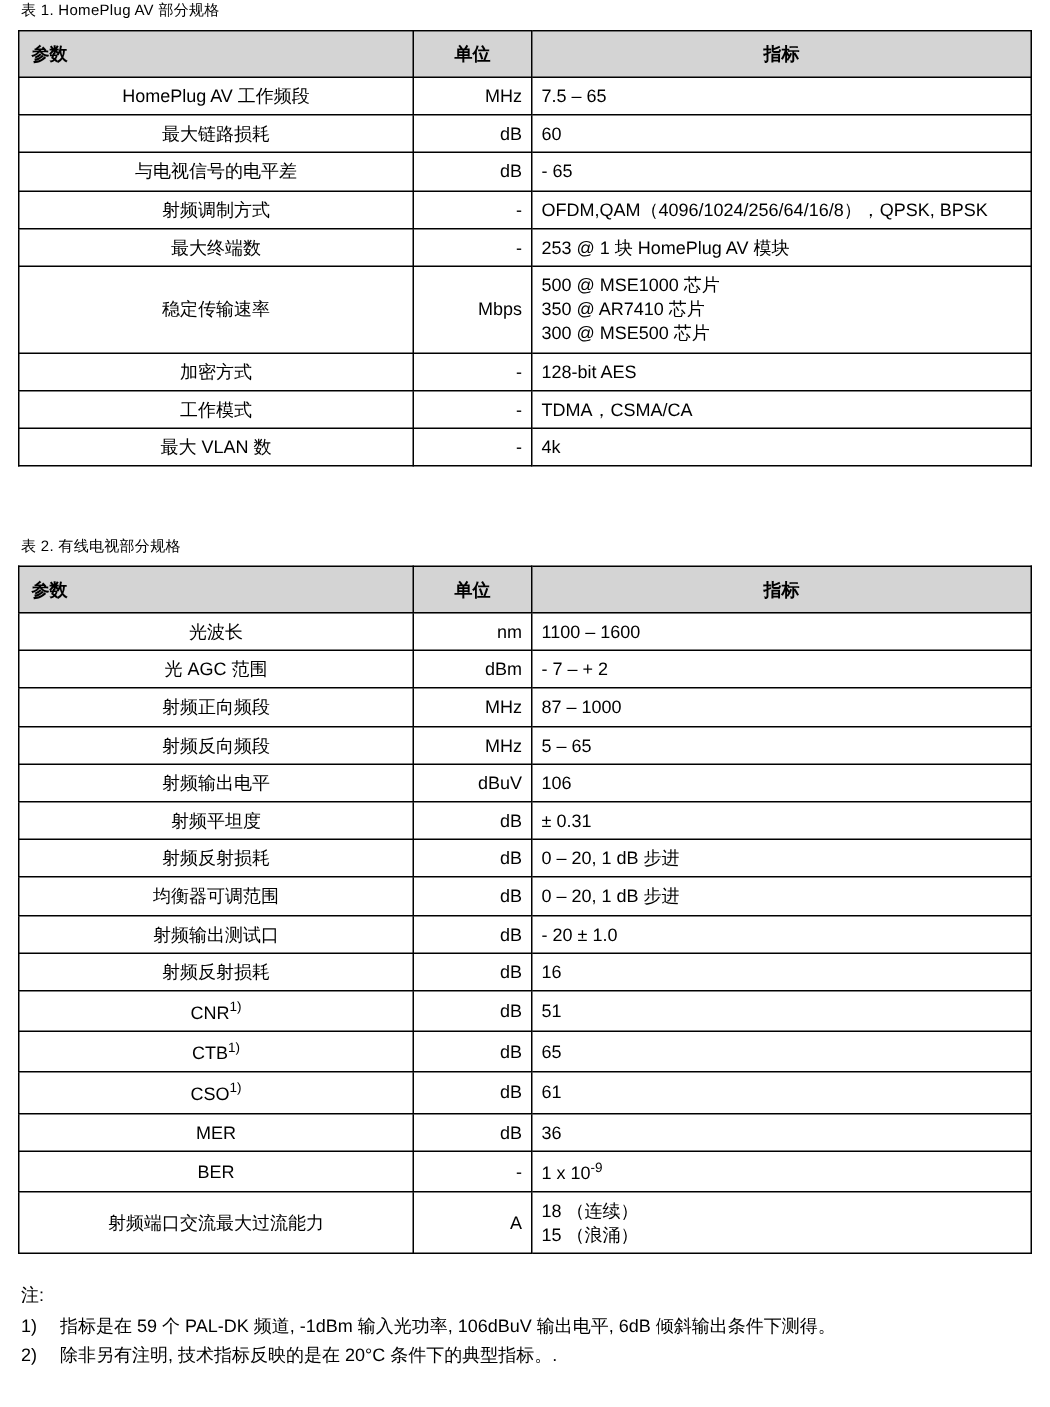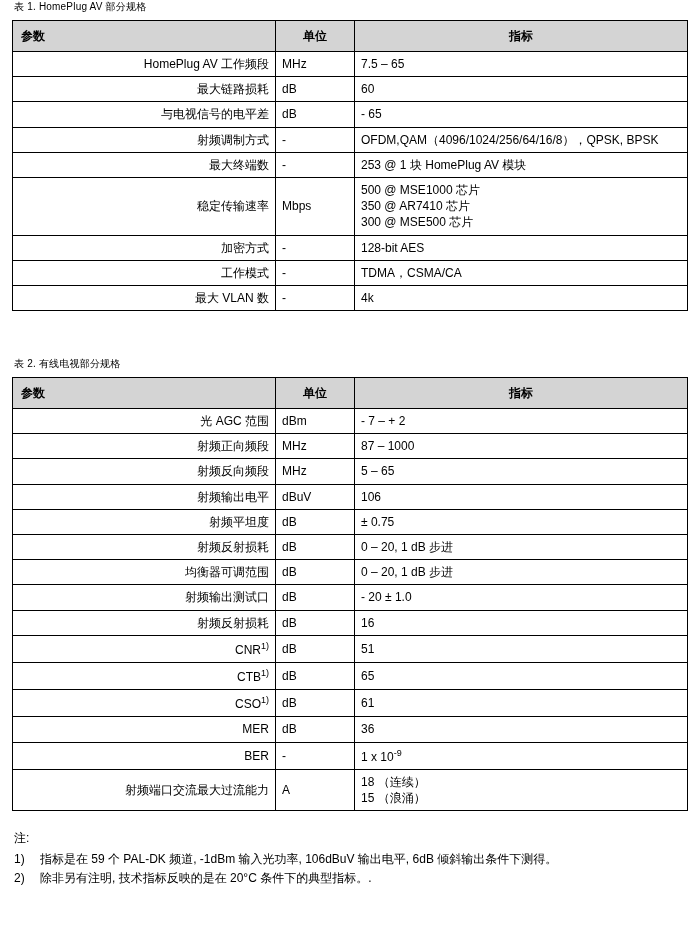--- a/index.html
+++ b/index.html
@@ -46,22 +46,22 @@
     background: #d4d4d4;
     text-align: center;
     font-weight: bold;
     height: 22px;
     margin-left: 48px;
   }
   table.spec thead th.c-param {
     text-align: left;
     padding-left: 8px;
   }
-  .c-param { width: 248px; text-align: right; }
-  .c-unit  { width: 66px;  text-align: left; }
+  .c-param { width: 248px; text-align: center; }
+  .c-unit  { width: 66px;  text-align: right; }
   .c-value { text-align: left; }
   td.c-param { padding-left: 8px; }
   .multiline span { display: block; }
   .sup { font-size: 9px; vertical-align: super; }
   .spacer-1 { height: 46px; }
   .notes {
     margin: 18px 0 0 14px;
     font-size: 12px;
     line-height: 1.55;
   }
@@ -156,20 +156,25 @@
   <table class="spec">
     <thead>
       <tr>
         <th class="c-param">参数</th>
         <th class="c-unit">单位</th>
         <th class="c-value">指标</th>
       </tr>
     </thead>
     <tbody>
       <tr>
+        <td class="c-param">光波长</td>
+        <td class="c-unit">nm</td>
+        <td class="c-value">1100 – 1600</td>
+      </tr>
+      <tr>
         <td class="c-param">光 AGC 范围</td>
         <td class="c-unit">dBm</td>
         <td class="c-value">- 7 – + 2</td>
       </tr>
       <tr>
         <td class="c-param">射频正向频段</td>
         <td class="c-unit">MHz</td>
         <td class="c-value">87 – 1000</td>
       </tr>
       <tr>
@@ -178,21 +183,21 @@
         <td class="c-value">5 – 65</td>
       </tr>
       <tr>
         <td class="c-param">射频输出电平</td>
         <td class="c-unit">dBuV</td>
         <td class="c-value">106</td>
       </tr>
       <tr>
         <td class="c-param">射频平坦度</td>
         <td class="c-unit">dB</td>
-        <td class="c-value">± 0.75</td>
+        <td class="c-value">± 0.31</td>
       </tr>
       <tr>
         <td class="c-param">射频反射损耗</td>
         <td class="c-unit">dB</td>
         <td class="c-value">0 – 20, 1 dB 步进</td>
       </tr>
       <tr>
         <td class="c-param">均衡器可调范围</td>
         <td class="c-unit">dB</td>
         <td class="c-value">0 – 20, 1 dB 步进</td>

